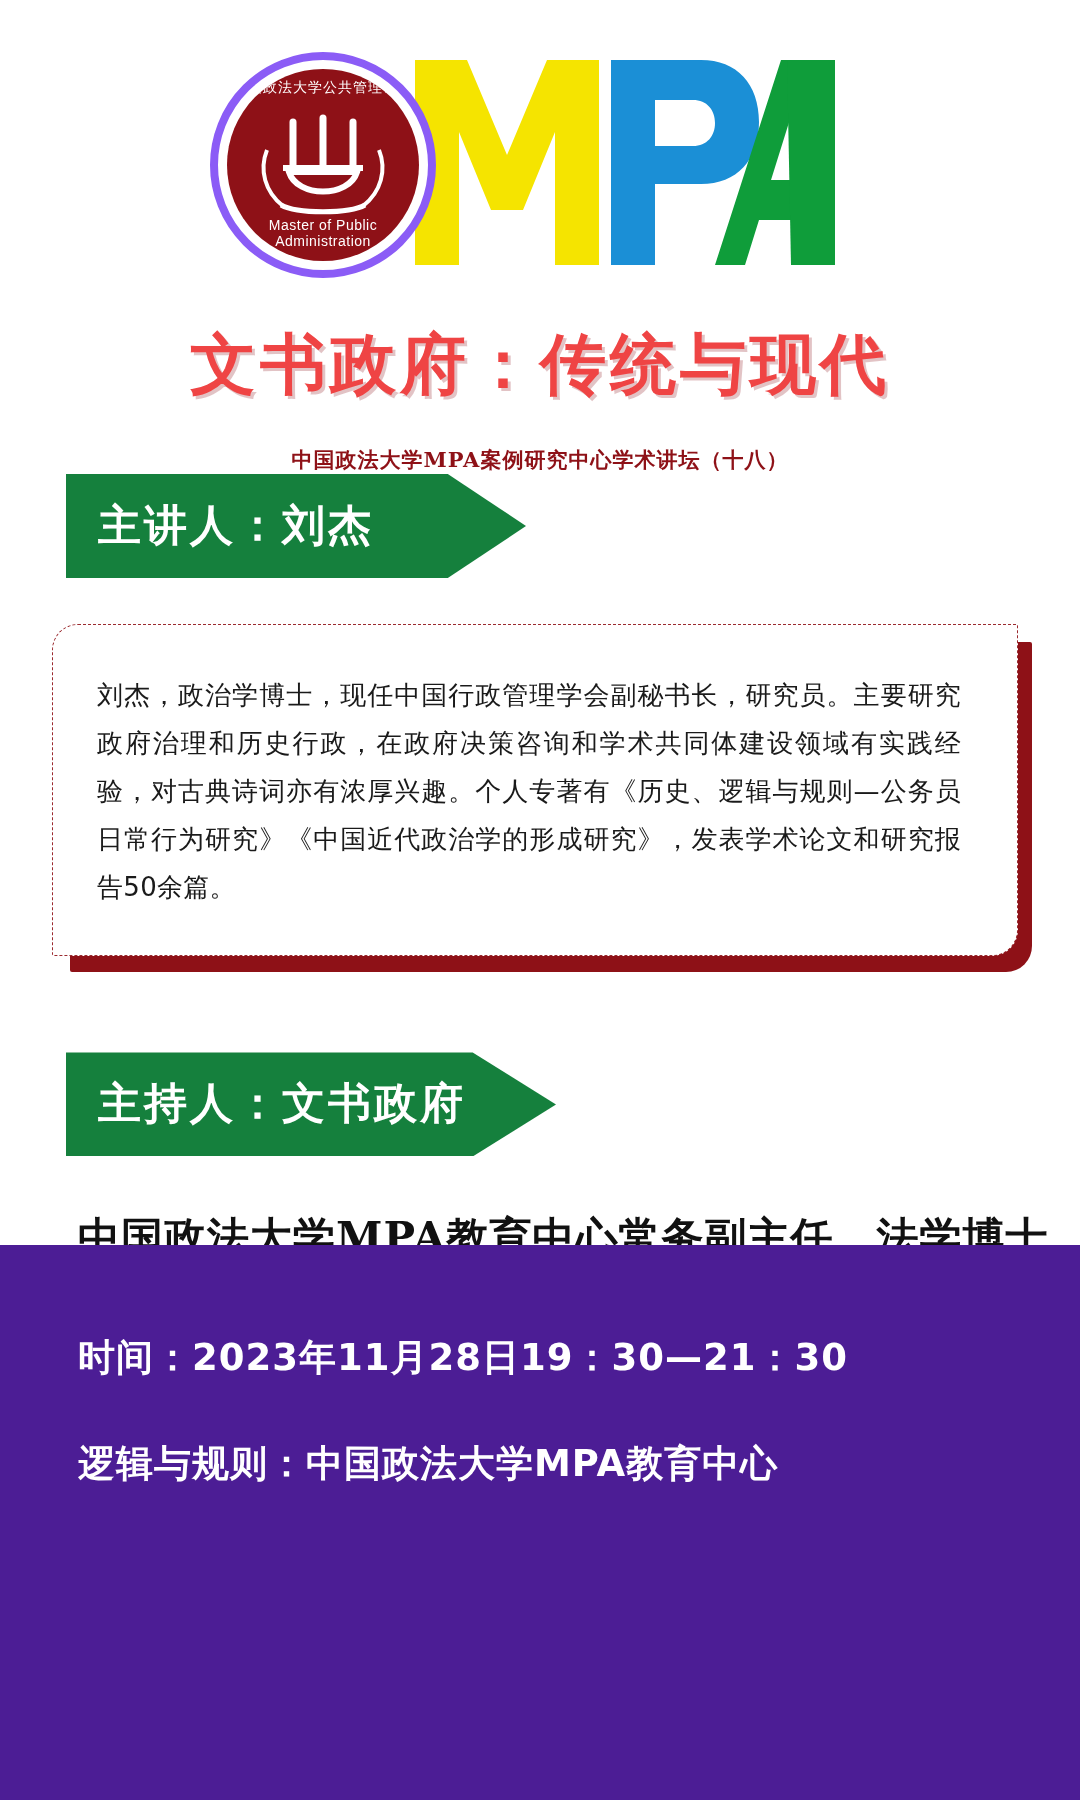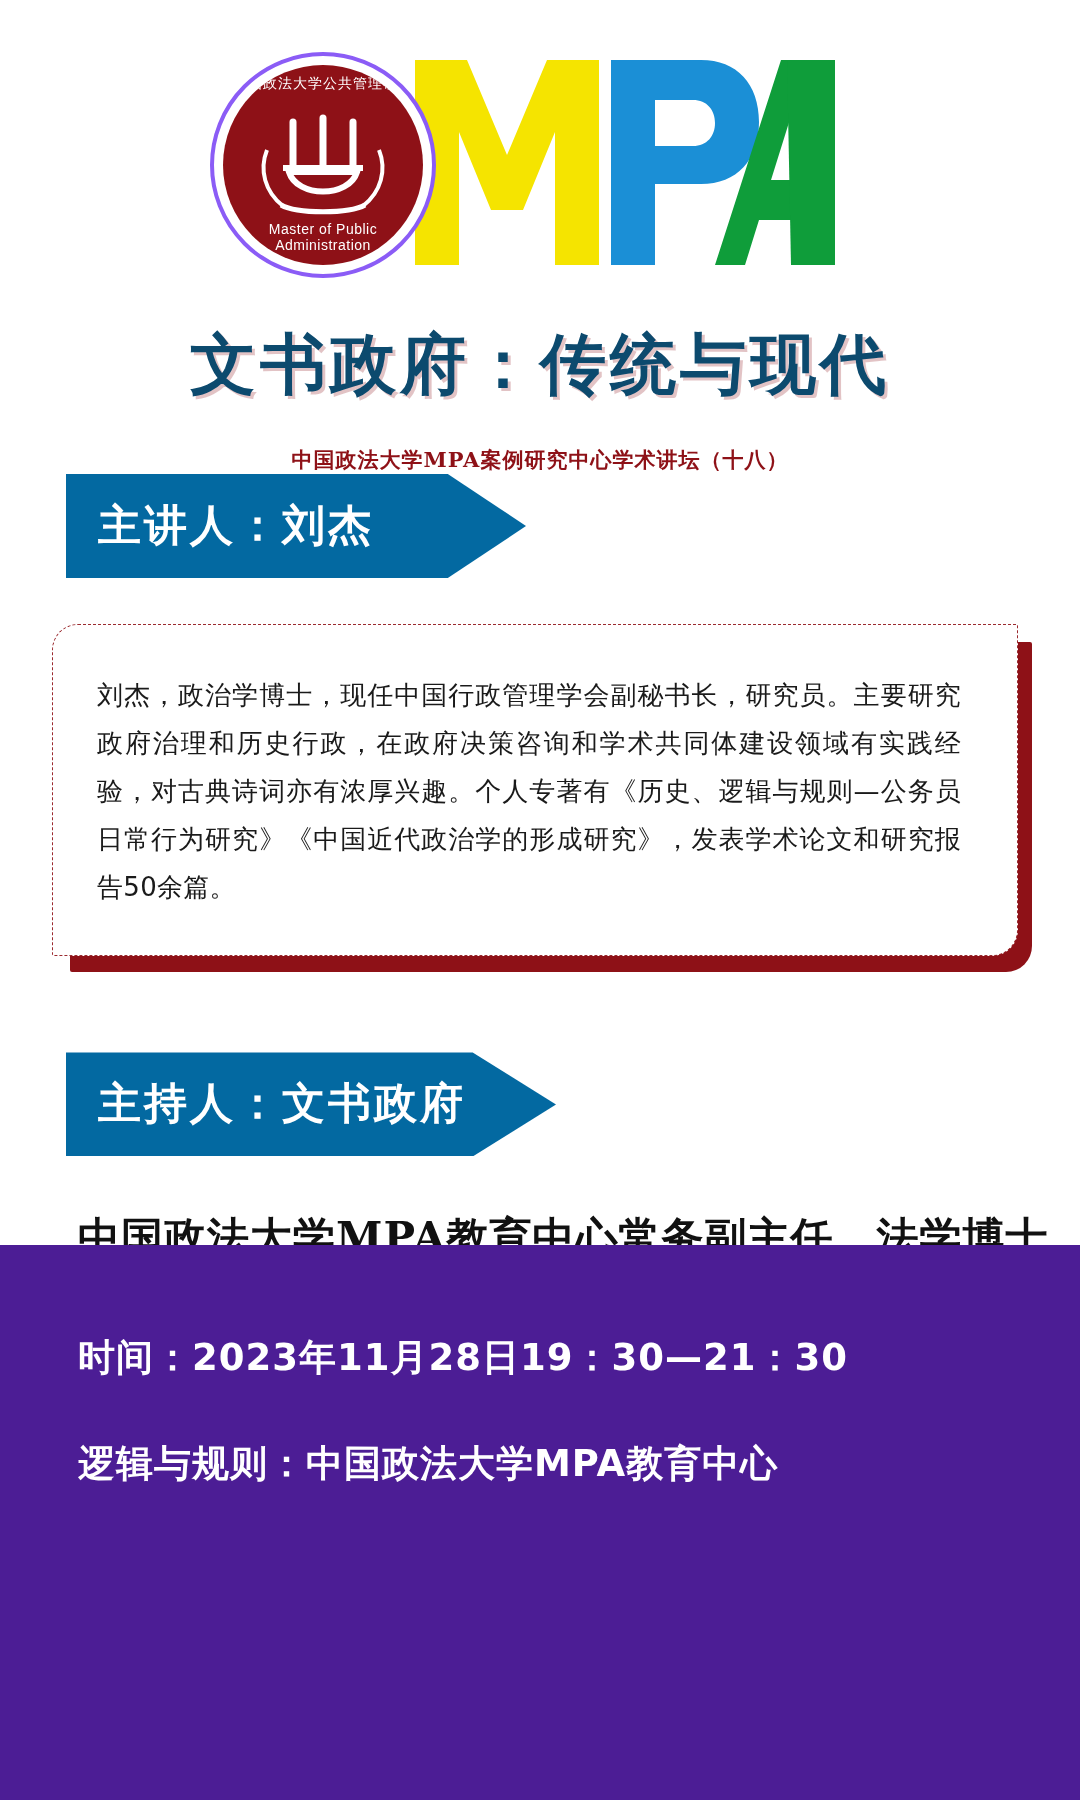--- a/index.html
+++ b/index.html
@@ -35,21 +35,21 @@
   }
   
   .seal {
     position: absolute;
     left: 0px;
     top: 27px;
     width: 226px;
     height: 226px;
     border-radius: 50%;
     background: #ffffff;
-    border: 4px solid #8b5cf6;
+    border: 8px solid #8b5cf6;
     z-index: 3;
   }
   .seal-inner {
     position: absolute;
     inset: 9px;
     border-radius: 50%;
     background: #8e1117;
     overflow: hidden;
   }
   .seal-text-top, .seal-text-bottom {
@@ -67,21 +67,21 @@
     left: 50%;
     top: 50%;
     transform: translate(-50%,-50%);
     width: 140px;
     height: 110px;
   }
 
   
   .title-main {
     text-align: center;
-    color: #0c4a6e;
+    color: #ef4444;
     font-family: Liberation Mono, monospace;
     font-weight: bold;
     font-size: 66px;
     letter-spacing: 4px;
     margin-top: 20px;
     text-shadow: 3px 3px 0 rgba(140,16,22,0.25);
   }
   .title-sub {
     text-align: center;
     color: #8e1117;
@@ -91,21 +91,21 @@
     letter-spacing: 1px;
     margin-top: 36px;
   }
 
   
   .banner {
     position: relative;
     height: 104px;
     width: 460px;
     margin-left: 66px;
-    background: #0369a1;
+    background: #15803d;
     display: flex;
     align-items: center;
     clip-path: polygon(0 0, 83% 0, 100% 50%, 83% 100%, 0 100%);
   }
   .banner span {
     color: #ffffff;
     font-family: "DejaVu Serif", "Liberation Serif", serif;
     font-weight: bold;
     font-size: 43px;
     letter-spacing: 3px;

